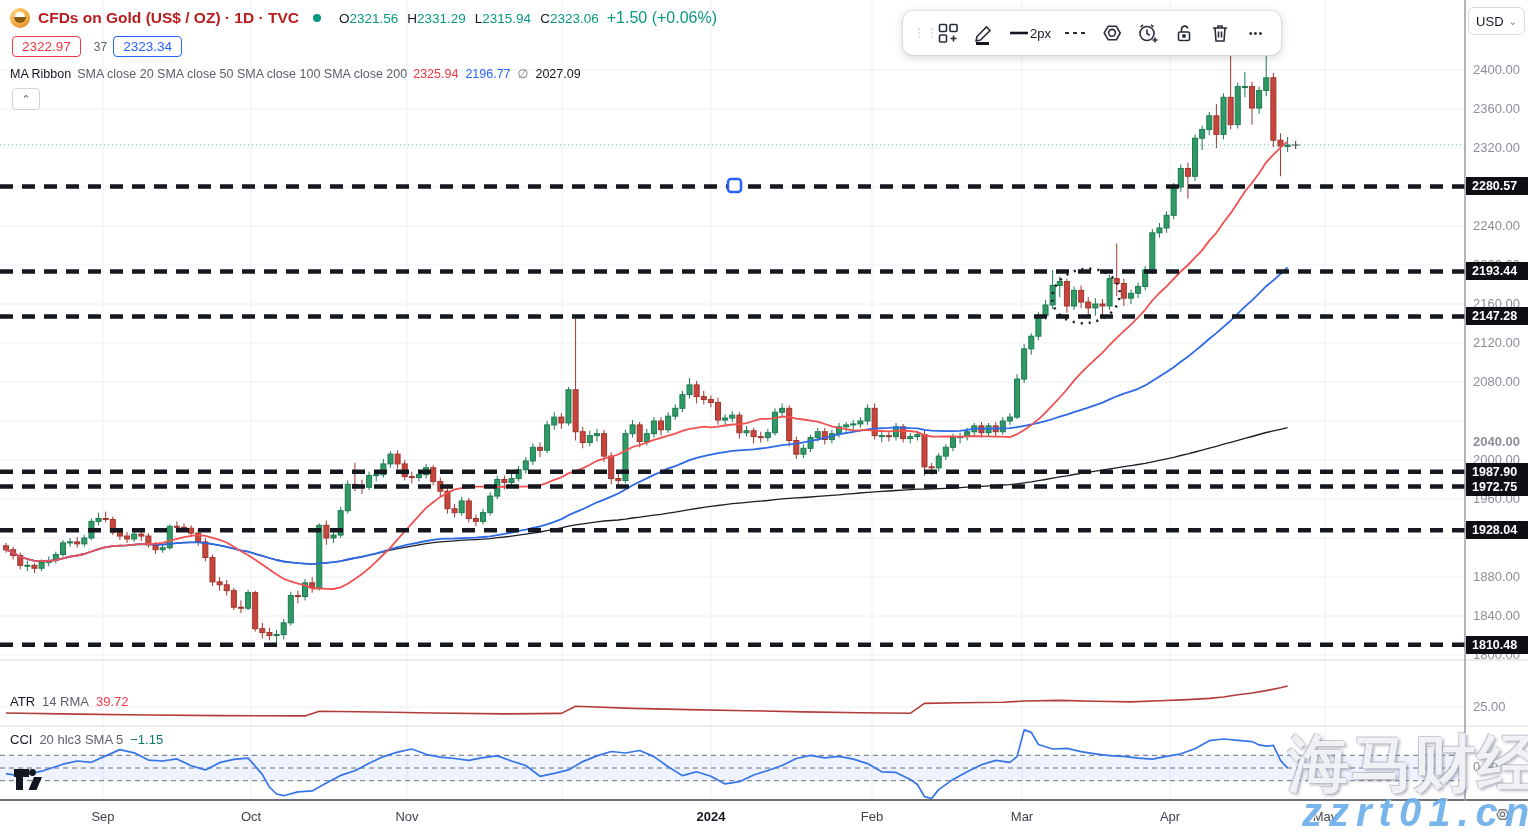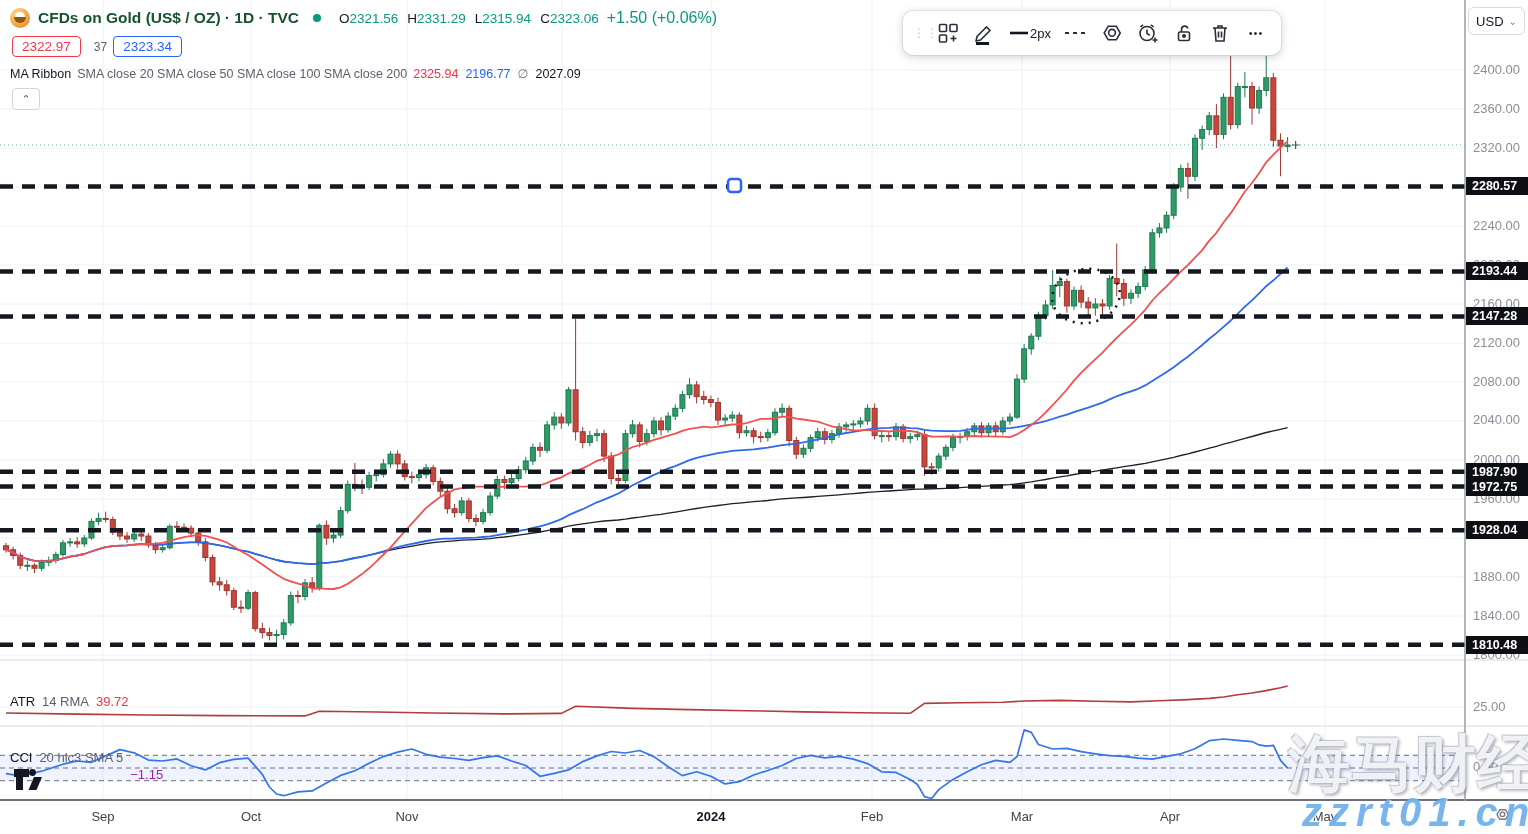--- a/index.html
+++ b/index.html
@@ -4,21 +4,21 @@
 <style>
   html,body{margin:0;padding:0;background:#fff;}
   .root{position:relative;width:1528px;height:834px;overflow:hidden;background:#fff;
         font-family:"Liberation Sans",sans-serif;color:#131722;}
   svg#chart-svg{position:absolute;left:0;top:0;z-index:1;}
   
   .hdr{position:absolute;left:10px;top:8px;z-index:6;display:flex;align-items:center;gap:8px;}
   .logo{width:20px;height:20px;border-radius:50%;background:radial-gradient(circle at 35% 30%,#ffd98a,#f2a33c 60%,#c77a1f);position:relative;flex:0 0 auto;}
   .logo:after{content:"";position:absolute;left:4px;top:9px;width:12px;height:6px;border-radius:0 0 10px 10px;background:#8a5a13;}
   .logo:before{content:"";position:absolute;left:5px;top:4px;width:10px;height:5px;border-radius:10px 10px 0 0;background:#fff;}
-  .sym{font-size:15.5px;font-weight:bold;color:#14532d;}
+  .sym{font-size:15.5px;font-weight:bold;color:#b91c1c;}
   .mkt-dot{width:8px;height:8px;border-radius:50%;background:#089981;margin:0 10px 0 6px;}
   .ohlc{display:flex;gap:9px;font-size:13.5px;}
   .ohlc .k{color:#131722;}
   .ohlc .v,.chg{color:#089981;}
   .row2{position:absolute;left:12px;top:36px;z-index:6;display:flex;align-items:center;gap:6px;font-size:13.5px;}
   .pbox{border:1px solid;border-radius:4px;padding:2px 9px;background:#fff;}
   .pbox.bid{border-color:#f23645;color:#f23645;}
   .pbox.ask{border-color:#2962ff;color:#2962ff;}
   .spread{color:#5d606b;font-size:12px;margin-left:7px;}
   .row3{position:absolute;left:10px;top:66px;z-index:6;font-size:12.5px;display:flex;gap:6px;align-items:center;}
@@ -43,21 +43,21 @@
   .pbadge{position:absolute;left:0;width:62px;height:18px;background:#0d0f14;color:#fff;font-size:12.5px;font-weight:bold;
           line-height:18px;padding-left:6px;box-sizing:border-box;}
   .taxis{position:absolute;left:0;top:801px;width:1528px;height:33px;z-index:2;background:#fff;}
   .ttick{position:absolute;top:8px;transform:translateX(-50%);color:#40434e;font-size:13px;}
   .ttick.b{font-weight:bold;color:#131722;}
   
   .plab{position:absolute;z-index:5;font-size:13px;display:flex;gap:7px;align-items:center;}
   .plab .t{color:#131722;}
   .plab .p{color:#5d606b;}
   .vred{color:#f23645;}
-  .vblue{color:#a21caf;margin-top:35px;}
+  .vblue{color:#0f766e;}
   
   .wm-cjk{position:absolute;left:1288px;top:722px;z-index:10;pointer-events:none;font-size:62px;font-weight:bold;
           letter-spacing:1px;color:rgba(248,249,252,.93);white-space:nowrap;
           text-shadow:2px 2px 3px rgba(125,130,145,.55),-1px -1px 1px rgba(125,130,145,.4),0 0 1px rgba(110,115,130,.6);}
   .wm-url{position:absolute;left:1302px;top:790px;z-index:10;pointer-events:none;font-size:40px;font-weight:bold;font-style:italic;
           letter-spacing:7px;color:rgba(96,168,233,.85);white-space:nowrap;text-shadow:1px 1px 0 rgba(255,255,255,.75);}
   .tvlogo{position:absolute;left:14px;top:768px;z-index:5;}
   .axgear{position:absolute;left:1494px;top:806px;z-index:3;}
 </style>
 </head>
@@ -572,21 +572,21 @@
 
   <div class="paxis" id="price-axis">
       <div class="ptick" style="top: 62px;">2400.00</div>
       <div class="ptick" style="top: 101px;">2360.00</div>
       <div class="ptick" style="top: 140px;">2320.00</div>
       <div class="ptick" style="top: 218px;">2240.00</div>
       <div class="ptick" style="top: 257px;">2200.00</div>
       <div class="ptick" style="top: 296px;">2160.00</div>
       <div class="ptick" style="top: 335px;">2120.00</div>
       <div class="ptick" style="top: 374px;">2080.00</div>
-      <div class="ptick" style="top: 412px;">2040.00</div>
+      <div class="ptick" style="top: 434px; font-weight: bold;">2040.00</div>
       <div class="ptick" style="top: 452px;">2000.00</div>
       <div class="ptick" style="top: 491px;">1960.00</div>
       <div class="ptick" style="top: 569px;">1880.00</div>
       <div class="ptick" style="top: 608px;">1840.00</div>
       <div class="ptick" style="top: 647px;">1800.00</div>
       <div class="pbadge" style="top: 177.444px;">2280.57</div>
       <div class="pbadge" style="top: 262.396px;">2193.44</div>
       <div class="pbadge" style="top: 307.402px;">2147.28</div>
       <div class="pbadge" style="top: 462.797px;">1987.90</div>
       <div class="pbadge" style="top: 477.569px;">1972.75</div>

